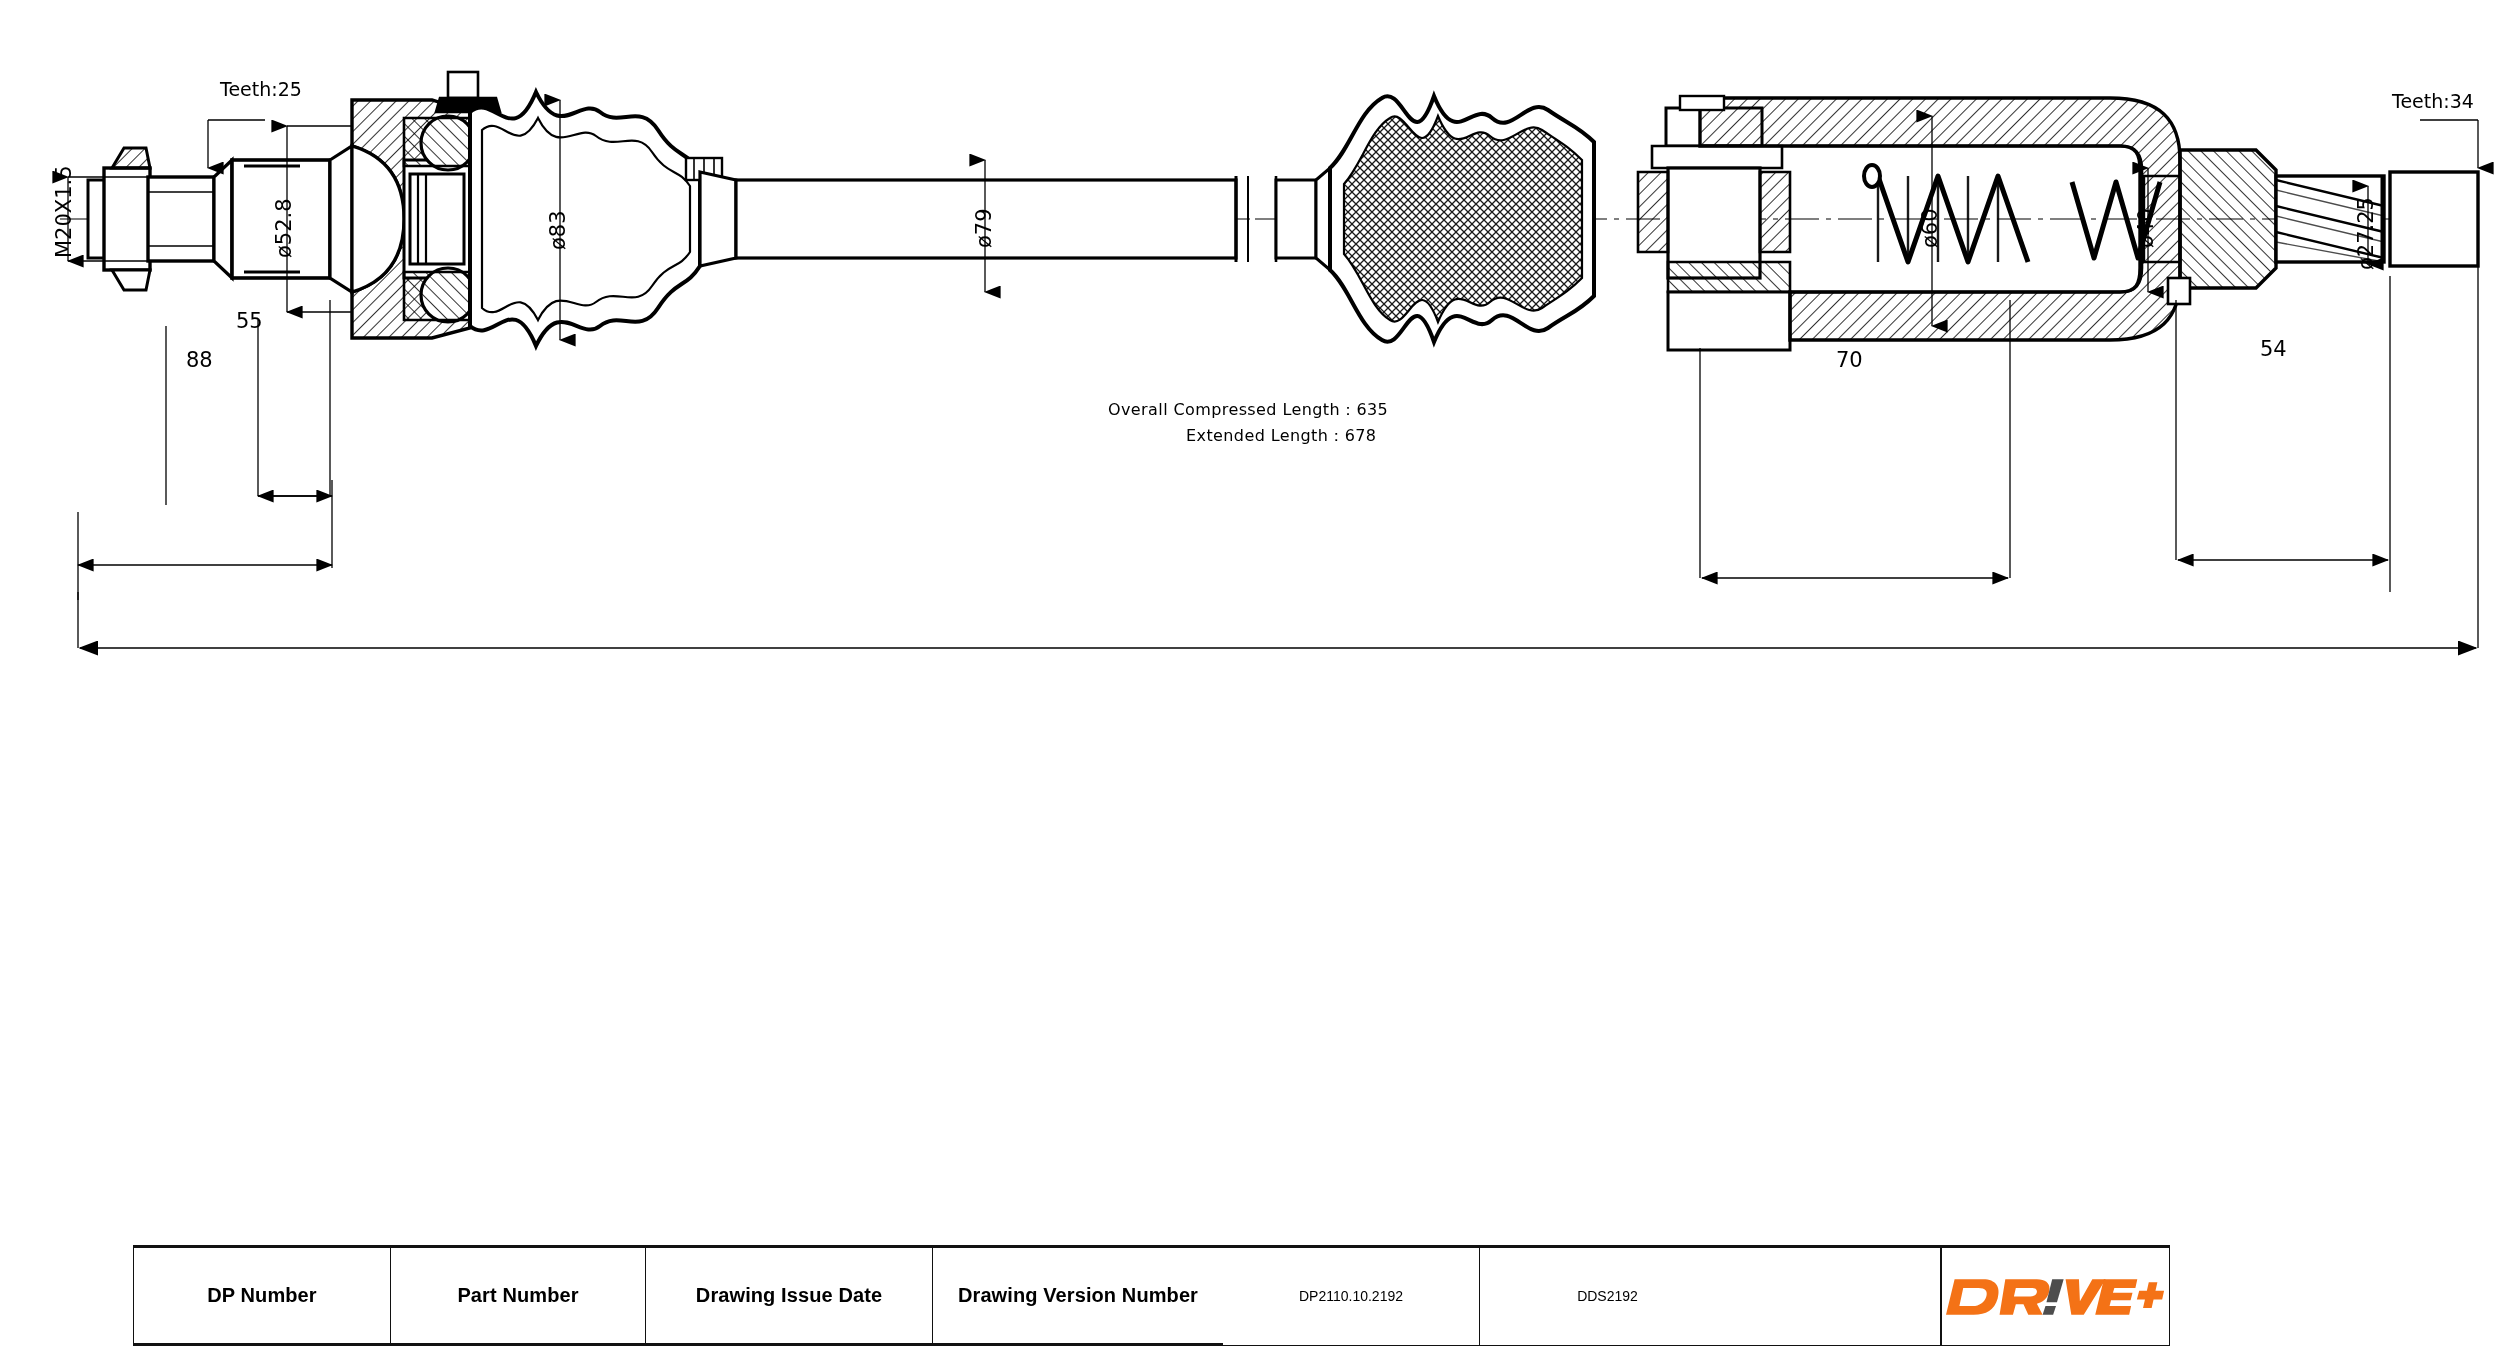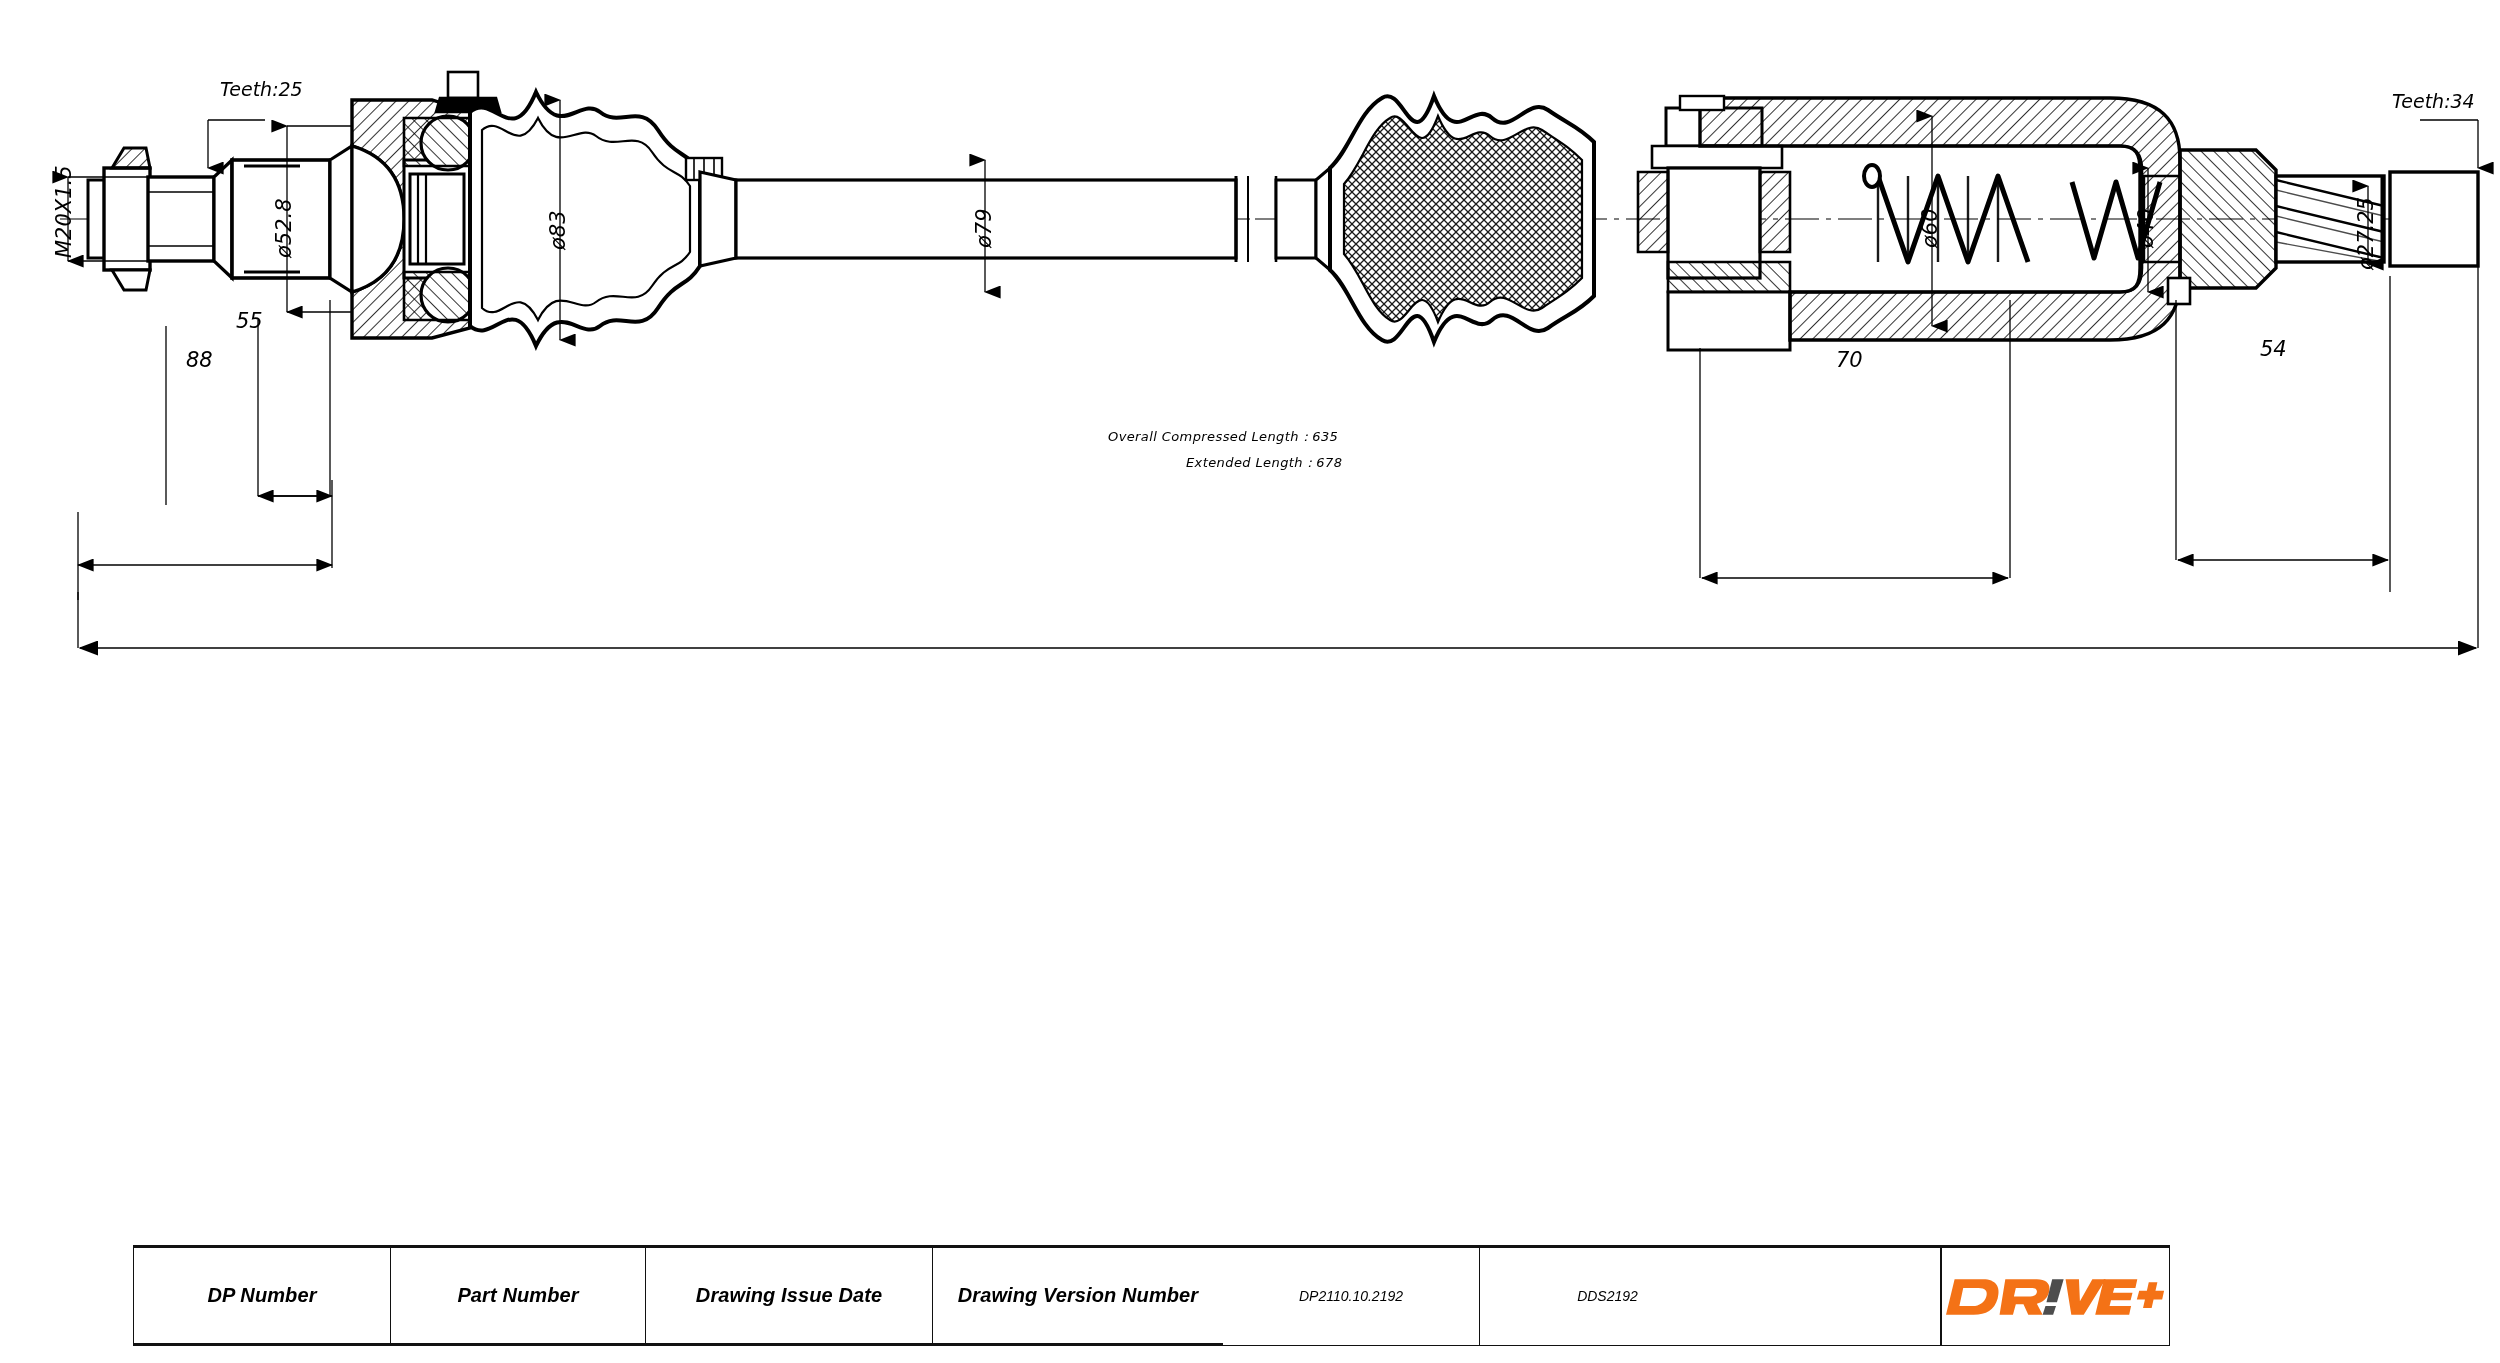--- a/index.html
+++ b/index.html
@@ -2,21 +2,21 @@
 <html><head>
 <meta charset="utf-8">
 <title>Drive Shaft Technical Drawing</title>
 <style>
   html,body{margin:0;padding:0;background:#ffffff;}
   body{
     width:2500px;height:1363px;position:relative;overflow:hidden;
     font-family:"Liberation Sans", sans-serif;
     color:#000;
   }
-  #stage{position:absolute;left:0;top:0;width:2500px;height:1249px;font-style:italic;}
+  #stage{position:absolute;left:0;top:0;width:2500px;height:1249px;}
   svg.draw{position:absolute;left:0;top:0;width:2500px;height:1363px;display:block;}
 
   
   .titleblock{
     position:absolute;left:133px;top:1245px;width:2036px;height:101px;
     display:flex;flex-direction:row;
     border:1px solid #111;border-top:3px solid #111;
     box-sizing:border-box;background:#fff;
   }
   .tb-row{display:flex;flex:1 1 0;}
@@ -44,21 +44,21 @@
   .logo-wrap{width:220px;height:64px;position:relative;}
   .logo-wrap svg{width:100%;height:100%;display:block;}
 
   
   .lbl{
     position:absolute;white-space:nowrap;color:#000;
     font-family:"DejaVu Sans", sans-serif;
   }
   .lbl.dim{font-size:21px;}
   .lbl.note{font-size:19px;}
-  .lbl.len{font-size:13px;letter-spacing:.4px;margin-top:28px;}
+  .lbl.len{font-size:16px;letter-spacing:.4px;}
   .rot90{transform:rotate(-90deg);transform-origin:0 0;}
 </style>
 </head>
 <body>
 
 <div id="stage">
 
 <svg class="draw" viewBox="0 0 2500 1363">
   <defs>
     <pattern id="hatchR" width="9" height="9" patternUnits="userSpaceOnUse" patternTransform="rotate(45)">

